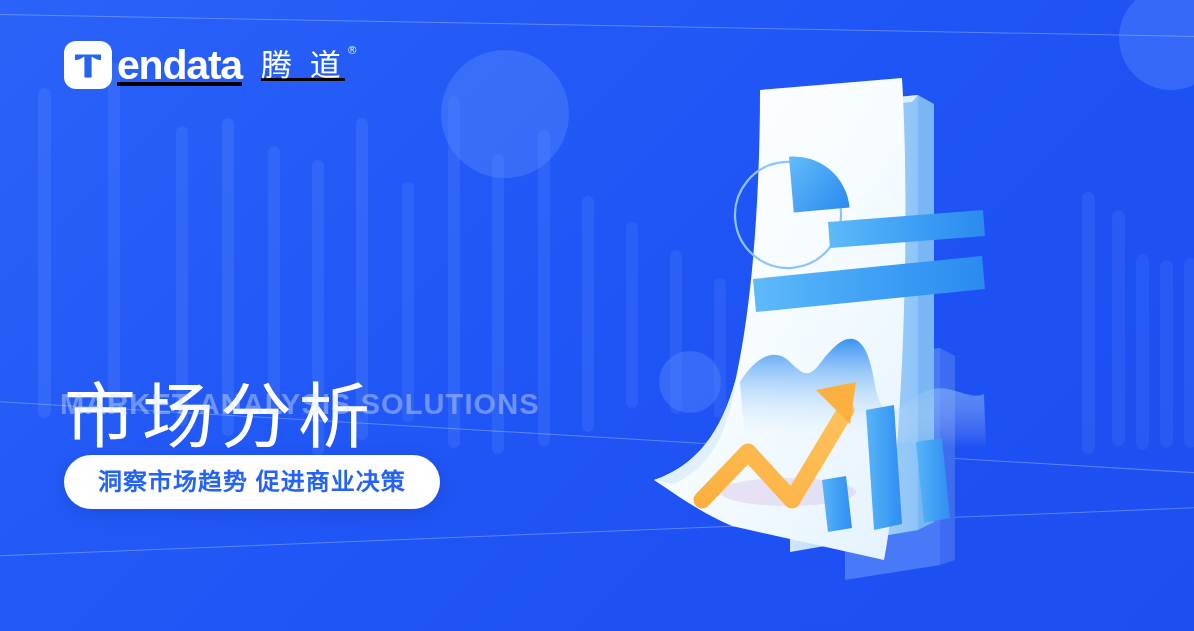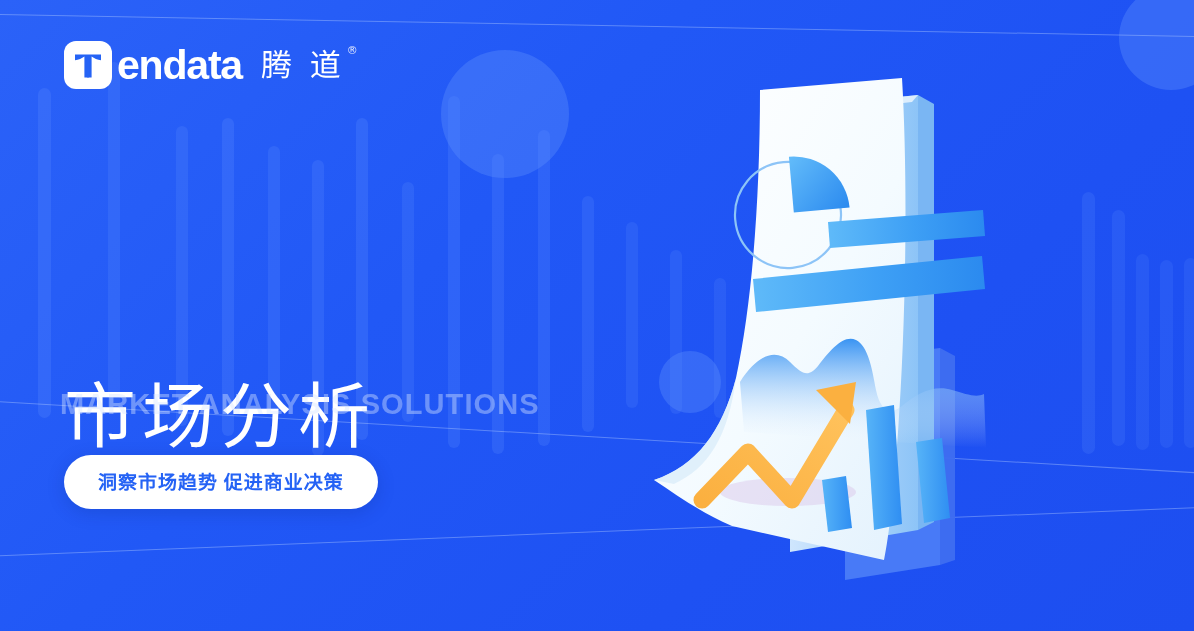--- a/index.html
+++ b/index.html
@@ -47,20 +47,21 @@
 
   
   .logo {
     position: absolute;
     left: 64px;
     top: 40px;
     display: flex;
     align-items: center;
     gap: 9px;
     height: 50px;
+    text-decoration: underline;
   }
   .logo-mark {
     width: 48px;
     height: 48px;
     background: #ffffff;
     border-radius: 12px;
     display: flex;
     align-items: center;
     justify-content: center;
     flex: 0 0 auto;
@@ -128,26 +129,26 @@
     padding: 0 34px;
     background: #ffffff;
     border-radius: 27px;
     display: flex;
     align-items: center;
     justify-content: center;
     box-shadow: 0 4px 18px rgba(8, 32, 110, .18);
   }
   .pill-text {
     color: #2563f5;
-    font-size: 19px;
+    font-size: 24px;
     font-weight: 700;
     letter-spacing: 1px;
     line-height: 1;
     white-space: nowrap;
-    font-family: Liberation Serif, serif;
+    font-family: Liberation Sans, sans-serif;
   }
 
   
   .illustration {
     position: absolute;
     left: 640px;
     top: 60px;
     width: 470px;
     height: 520px;
   }

